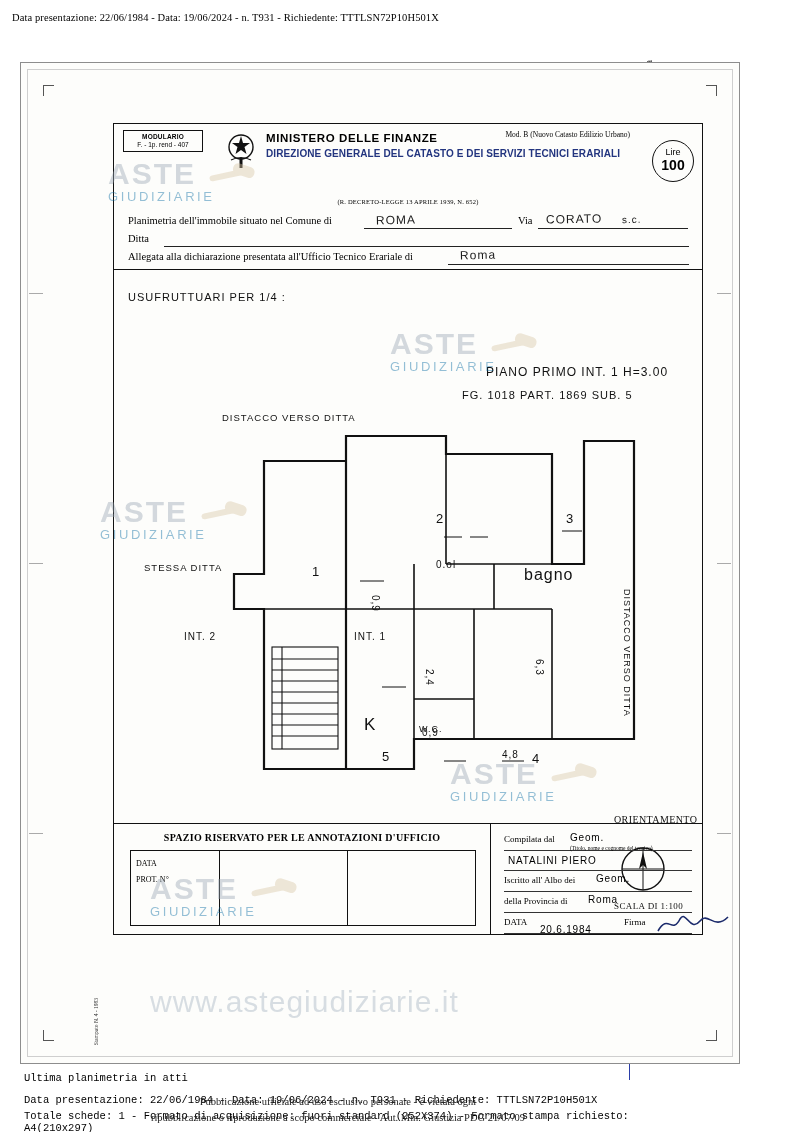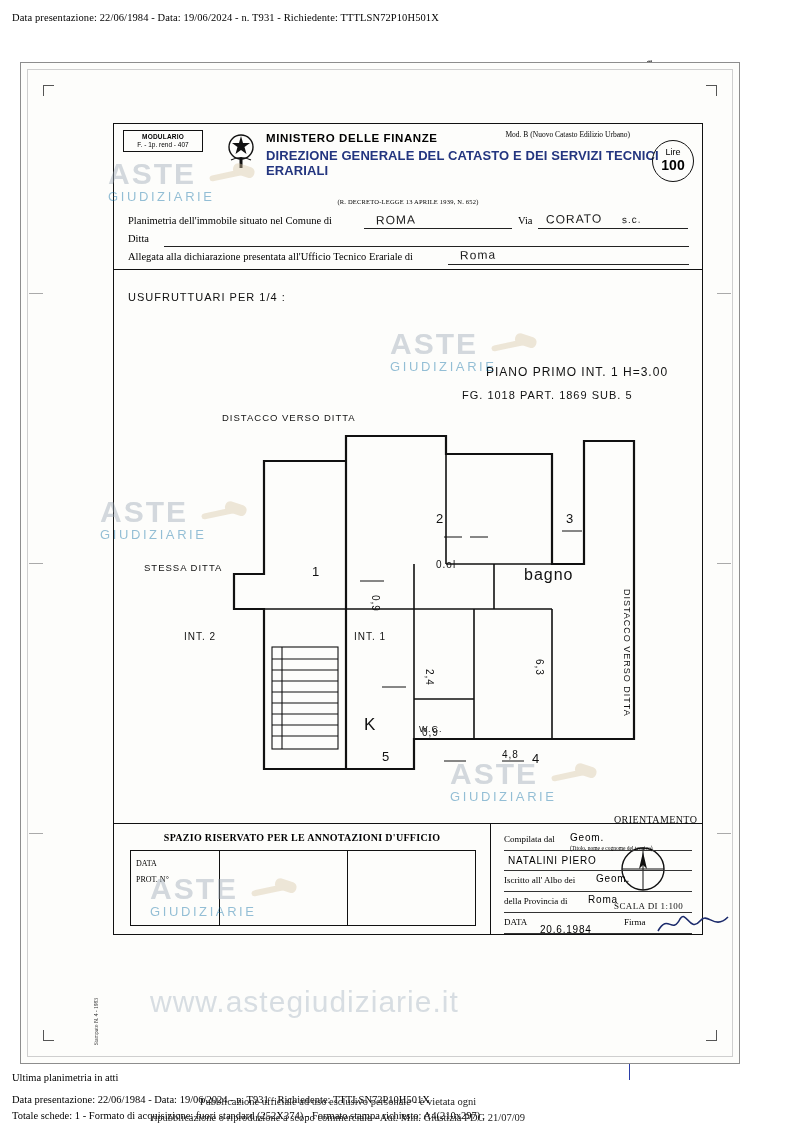--- a/index.html
+++ b/index.html
@@ -85,21 +85,21 @@
     position:absolute;left:110px;top:6px;width:34px;height:40px;
   }
   .emblem svg{display:block;}
   .min-line{
     position:absolute;left:152px;top:8px;
     font-size:11.5px;font-weight:700;letter-spacing:.6px;
     font-family:"Liberation Sans", sans-serif;
   }
   .dir-line{
     position:absolute;left:152px;top:24px;
-    font-size:13px;font-weight:700;letter-spacing:.1px;
+    font-size:10px;font-weight:700;letter-spacing:.1px;
     color:#23357f;
     font-family:"Liberation Sans", sans-serif;
   }
   .mod-b{
     position:absolute;right:72px;top:6px;
     font-size:7.5px;font-family:"Liberation Serif", serif;
   }
   .lire{
     position:absolute;right:8px;top:16px;width:42px;height:42px;
     border:1.4px solid #111;border-radius:50%;
@@ -190,22 +190,22 @@
     position:absolute;right:-52px;top:0px;width:60px;height:30px;
   }
   .wm-big{
     position:absolute;left:150px;top:985px;
     font-size:30px;color:#b9c4ce;opacity:.55;letter-spacing:1px;
     font-family:"Liberation Sans", sans-serif;
   }
 
   
   .bottom-meta{
-    position:absolute;left:12px;font-size:10.5px;
-    font-family:Liberation Serif, serif;
+    position:absolute;left:24px;font-size:10.5px;
+    font-family:Liberation Mono, monospace;
   }
   .bottom-center{
     position:absolute;left:16px;right:0;text-align:center;
     font-size:10.5px;color:#222;
   }
 
   
   svg.plan{position:absolute;left:0;top:0;}
 </style>
 </head>

